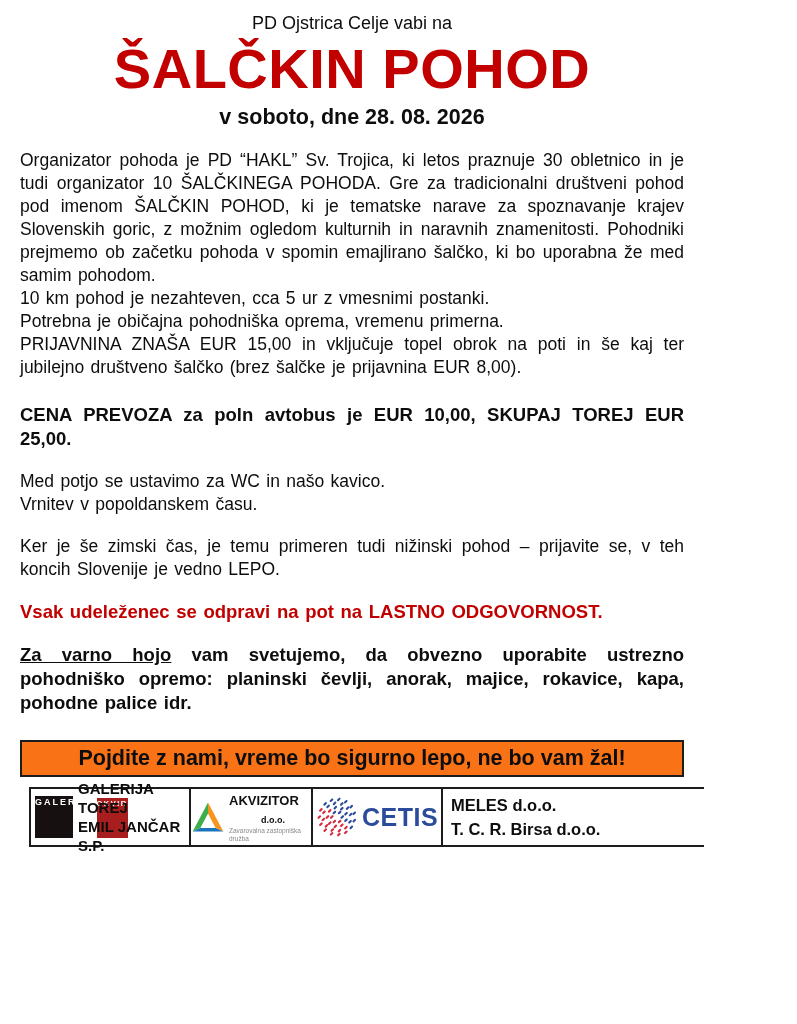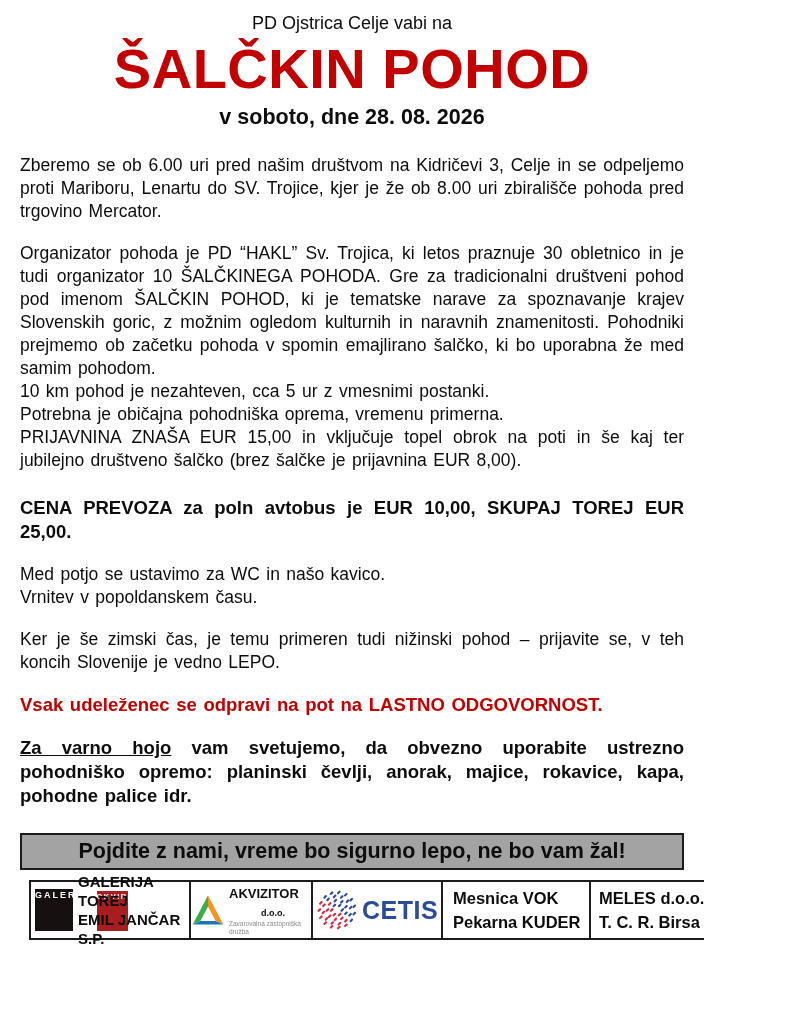--- a/index.html
+++ b/index.html
@@ -71,40 +71,39 @@
 <body>
 
 <div class="page">
 
   <div class="intro">PD Ojstrica Celje vabi na</div>
 
   <h1 class="title" id="main-title" style="color: rgb(194, 0, 0);">ŠALČKIN POHOD</h1>
 
   <div class="dateline">v soboto, dne 28. 08. 2026</div>
 
-  <p class="para" style="margin-top:24px">Zberemo se ob 6.00 uri pred našim društvom na Kidričevi 3, Celje in se odpeljemo proti Mariboru, Lenartu do SV. Trojice, kjer je že ob 8.00 uri zbirališče pohoda pred trgovino Mercator.</p>
 
   <p class="para">Organizator pohoda je PD “HAKL” Sv. Trojica, ki letos praznuje 30 obletnico in je tudi organizator 10 ŠALČKINEGA POHODA. Gre za tradicionalni društveni pohod pod imenom ŠALČKIN POHOD, ki je tematske narave za spoznavanje krajev Slovenskih goric, z možnim ogledom kulturnih in naravnih znamenitosti. Pohodniki prejmemo ob začetku pohoda v spomin emajlirano šalčko, ki bo uporabna že med samim pohodom.</p>
   <p class="para tight">10 km pohod je nezahteven, cca 5 ur z vmesnimi postanki.</p>
   <p class="para tight">Potrebna je običajna pohodniška oprema, vremenu primerna.</p>
   <p class="para tight">PRIJAVNINA ZNAŠA EUR 15,00 in vključuje topel obrok na poti in še kaj ter jubilejno društveno šalčko (brez šalčke je prijavnina EUR 8,00).</p>
 
   <p class="para bold spread" style="margin-top:24px">CENA PREVOZA za poln avtobus je EUR 10,00, SKUPAJ TOREJ EUR 25,00.</p>
 
   <p class="para">Med potjo se ustavimo za WC in našo kavico.</p>
   <p class="para tight">Vrnitev v popoldanskem času.</p>
 
 
   <p class="para">Ker je še zimski čas, je temu primeren tudi nižinski pohod – prijavite se, v teh koncih Slovenije je vedno LEPO.</p>
 
   <p class="para bold red" id="warning-line" style="color: rgb(194, 0, 0);">Vsak udeleženec se odpravi na pot na LASTNO ODGOVORNOST.</p>
 
   <p class="para bold"><span class="ul">Za varno hojo</span><span> vam svetujemo, da obvezno uporabite ustrezno pohodniško opremo: planinski čevlji, anorak, majice, rokavice, kapa, pohodne palice idr.</span></p>
 
-  <div class="banner" id="banner" style="background: #a3a3a3;">
+  <div class="banner" id="banner" style="background: #f97316;">
     <span>Pojdite z nami, vreme bo sigurno lepo, ne bo vam žal!</span>
   </div>
 
   <div class="sponsors">
 
     <div class="cell c1">
       <div class="glogo">
         <div class="grow">GAL</div>
         <div class="grow">ERI</div>
         <div class="grow">JA</div>
@@ -176,26 +175,20 @@
             <rect x="29.094862967147105" y="36.895484438489426" width="4.4" height="2.2" rx="1" transform="rotate(-45 31.294862967147104 37.99548443848943)" fill="#d5293d"></rect>
             <rect x="34.797229487930046" y="31.73204079046794" width="4.4" height="2.2" rx="1" transform="rotate(-45 36.99722948793005 32.83204079046794)" fill="#2b4c9b"></rect>
             <rect x="37.90643878469723" y="24.695638883773277" width="4.4" height="2.2" rx="1" transform="rotate(-45 40.10643878469723 25.79563888377328)" fill="#2b4c9b"></rect>
             <rect x="37.88488032375789" y="17.002936531777472" width="4.4" height="2.2" rx="1" transform="rotate(-45 40.08488032375789 18.102936531777473)" fill="#2b4c9b"></rect>
             <rect x="34.73628175886091" y="9.98407185714752" width="4.4" height="2.2" rx="1" transform="rotate(-45 36.936281758860915 11.084071857147519)" fill="#2b4c9b"></rect>
           </svg>
       </span>
       <span class="cetis-name" id="cetis-name" style="color: rgb(43, 76, 155);">CETIS</span>
     </div>
 
-    <div class="cell c4">
-      <div>
-        <div class="sp-text2">Mesnica VOK</div>
-        <div class="sp-text2">Pekarna KUDER</div>
-      </div>
-    </div>
 
     <div class="cell c5">
       <div>
         <div class="sp-text2">MELES d.o.o.</div>
         <div class="sp-text2">T. C. R. Birsa d.o.o.</div>
       </div>
     </div>
 
   </div>
 </div>

